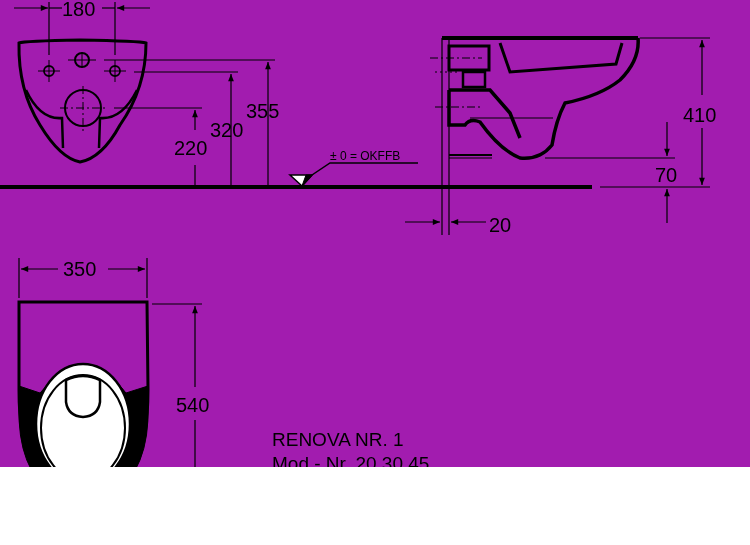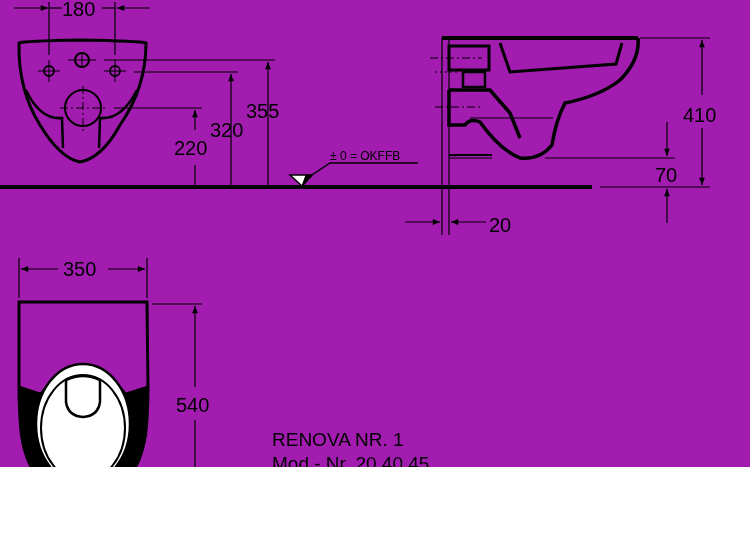--- a/index.html
+++ b/index.html
@@ -133,15 +133,15 @@
     <line x1="57" y1="535" x2="19" y2="535" stroke-width="1.2" marker-end="url(#arr)"></line>
     <line x1="108" y1="535" x2="145" y2="535" stroke-width="1.2" marker-end="url(#arr)"></line>
   </g>
   <text class="dim" x="63" y="276">350</text>
   <text class="dim" x="176" y="412">540</text>
   <text class="dim" x="63" y="543">355</text>
 </svg>
 
 <div class="info">
   <div>RENOVA NR. 1</div>
-  <div>Mod.- Nr. 20 40 45</div>
+  <div>Mod.- Nr. 20 30 45</div>
 </div>
 </div>
 
 </body></html>

